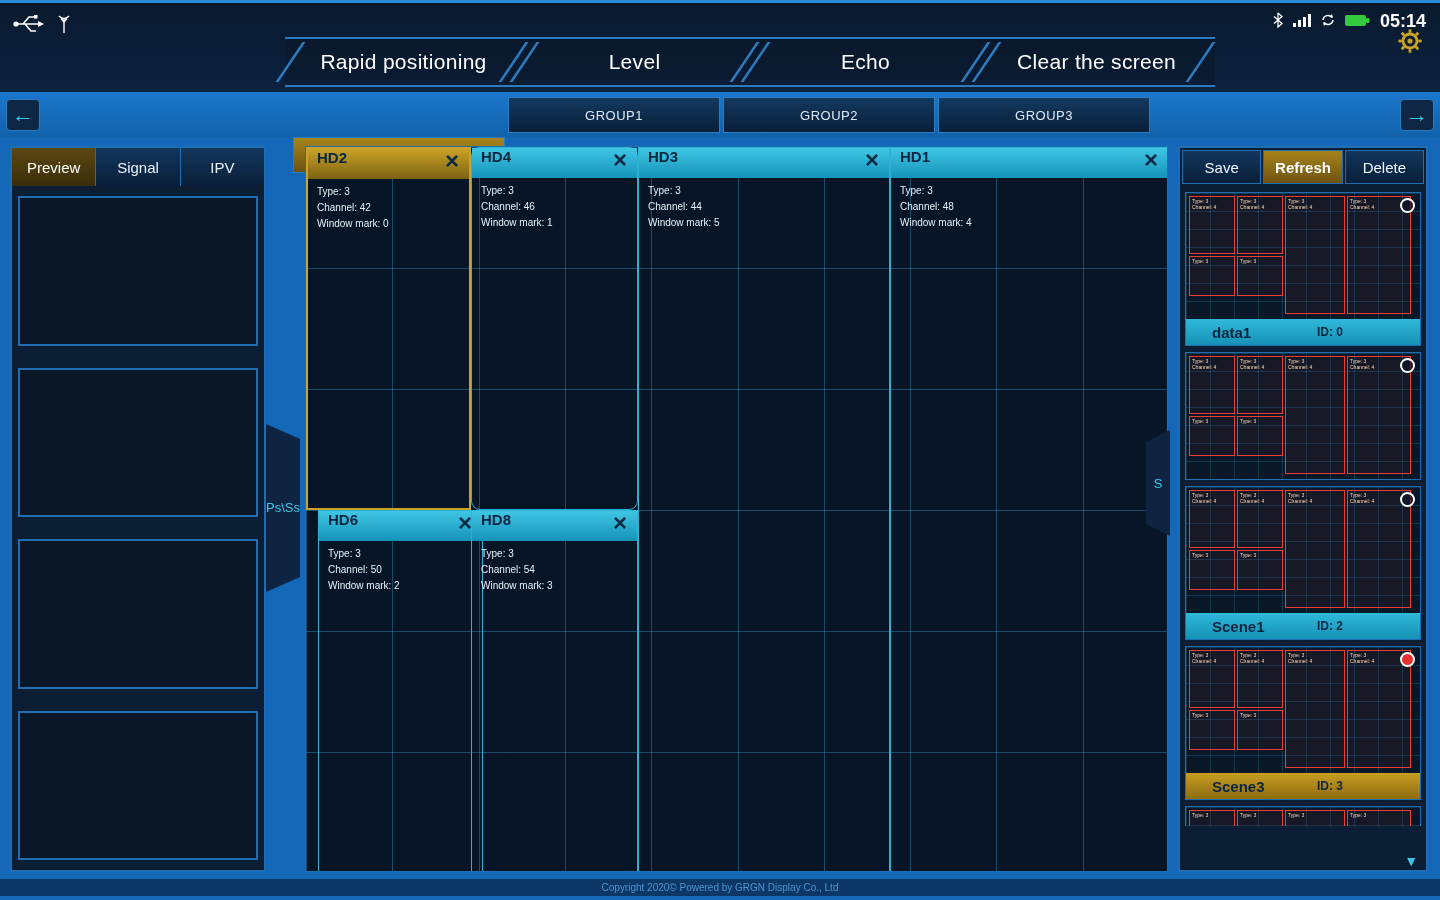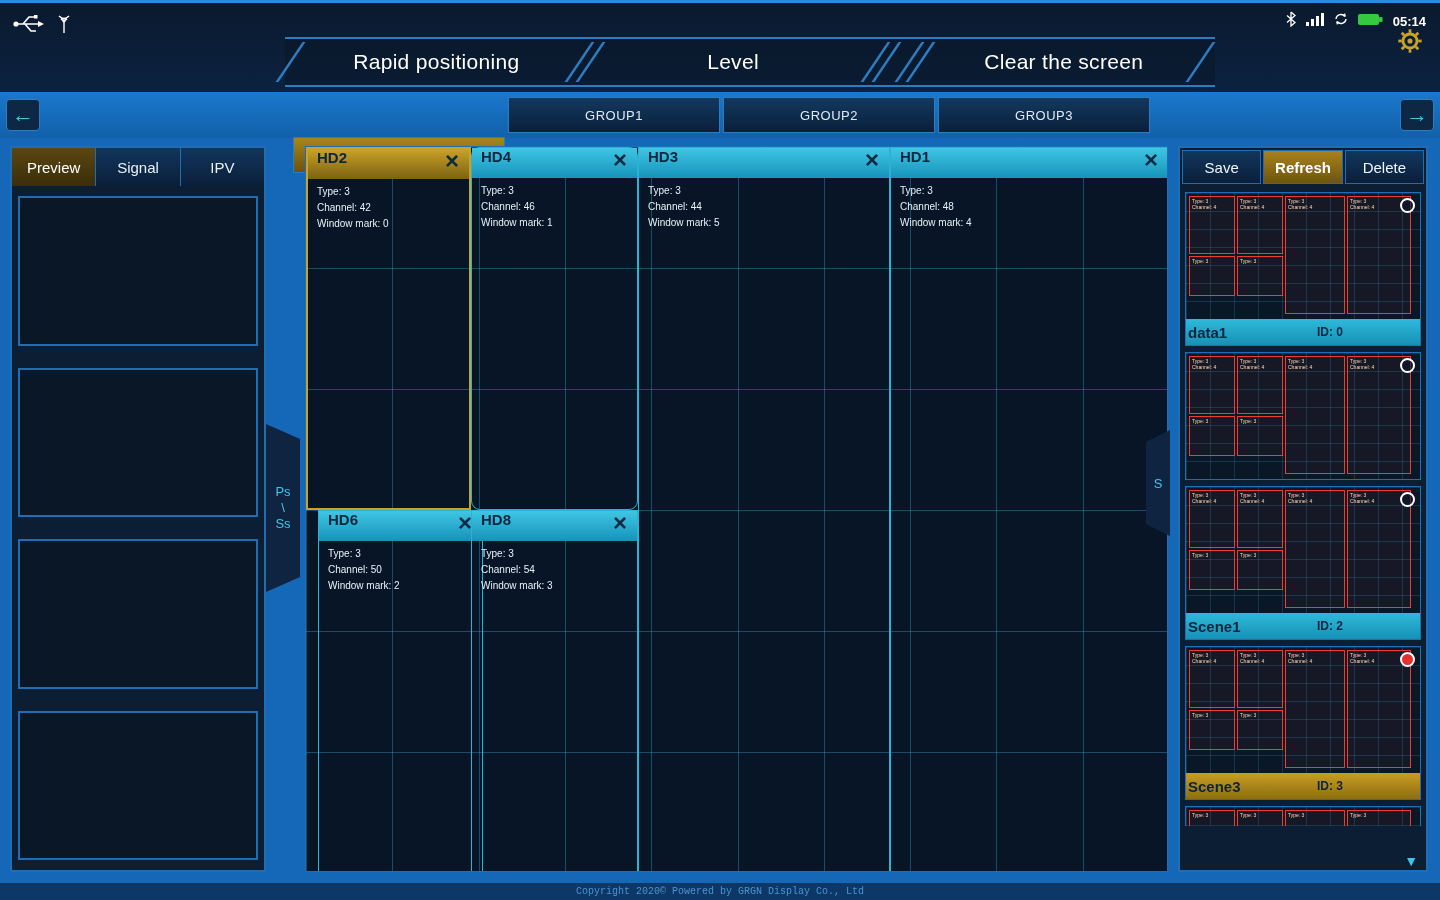--- a/index.html
+++ b/index.html
@@ -4,21 +4,21 @@
 <style>
   * { margin:0; padding:0; box-sizing:border-box; }
   body { background:#000; font-family:"Liberation Sans", sans-serif; }
   .screen { position:relative; width:1440px; height:900px; background:#1568b8; overflow:hidden; }
 
   
   .top-band { position:absolute; left:0; top:0; width:100%; height:92px;
     background:linear-gradient(#0a1a2e,#0c2240); border-top:3px solid #2e8ad8; }
   .status-left { position:absolute; left:12px; top:8px; display:flex; gap:10px; align-items:center; }
   .status-right { position:absolute; right:14px; top:8px; display:flex; gap:9px; align-items:center; }
-  .time-text { color:#fff; font-size:13px; font-weight:bold; }
+  .time-text { color:#fff; font-size:18px; font-weight:bold; }
   .gear-wrap { position:absolute; right:16px; top:24px; }
 
   .nav-band { position:absolute; left:285px; top:34px; width:930px; height:50px;
     display:flex; align-items:stretch; background:rgba(8,20,36,0.45);
     border-top:2px solid #2e7cc0; border-bottom:2px solid #2e7cc0; }
   .nav-item { flex:1; display:flex; align-items:center; justify-content:center;
     color:#fff; font-size:21px; letter-spacing:0.3px; cursor:pointer; }
   .nav-sep { width:14px; margin:3px 10px; transform:skewX(-34deg);
     border-left:3px solid #2e7cc0; border-right:3px solid #2e7cc0; }
   .nav-cap { width:12px; margin:3px 4px; transform:skewX(-34deg); border-left:3px solid #2e7cc0; }
@@ -42,21 +42,21 @@
   .lp-tabs { display:flex; height:38px; }
   .lp-tab { flex:1; display:flex; align-items:center; justify-content:center;
     background:linear-gradient(#12365c,#0a1f3a); border-right:1px solid #1f6db2;
     color:#e8f1fa; font-size:15px; cursor:pointer; }
   .lp-tab.sel { background:linear-gradient(#5c4711,#3a2d0a); color:#fff; }
   .lp-slots { display:flex; flex-direction:column; gap:22px; padding:10px 6px; height:calc(100% - 38px); }
   .lp-slot { flex:1; border:2px solid #1f6db2; background:#0a1726; }
 
   .handle-left { position:absolute; left:266px; top:424px; width:34px; height:168px;
     background:#0e2440; clip-path:polygon(0 0,100% 9%,100% 91%,0 100%);
-    display:flex; flex-direction:column; align-items:center; justify-content:center;
+    display:flex; flex-direction:row; align-items:center; justify-content:center;
     color:#3ec6ea; font-size:13px; line-height:16px; cursor:pointer; z-index:6; }
   .handle-right { position:absolute; left:1146px; top:430px; width:24px; height:106px;
     background:#0e2440; clip-path:polygon(100% 0,0 11%,0 89%,100% 100%);
     display:flex; align-items:center; justify-content:center;
     color:#3ec6ea; font-size:13px; cursor:pointer; z-index:6; }
 
   
   .canvas { position:absolute; left:305px; top:146px; width:863px; height:726px;
     background-color:#081526; border:1px solid #1f6db2; overflow:hidden;
     background-image:
@@ -95,30 +95,30 @@
   .m3 { left:99px; top:3px;  width:60px; height:118px; }
   .m4 { left:161px;top:3px;  width:64px; height:118px; }
   .m5 { left:3px;  top:63px; width:46px; height:40px; }
   .m6 { left:51px; top:63px; width:46px; height:40px; }
   .radio { position:absolute; top:5px; right:5px; width:15px; height:15px;
     border:2px solid #fff; border-radius:50%; background:rgba(10,23,38,0.65);
     z-index:3; cursor:pointer; }
   .radio.sel { background:#e8312f; }
   .namebar { height:26px; background:linear-gradient(#2fb9da,#1691b6); display:flex;
     align-items:center; color:#0a2540; font-weight:bold; font-size:15px;
-    position:relative; padding-left:2px; }
+    position:relative; padding-left:26px; }
   .namebar .idl { position:absolute; left:56%; font-size:12px; }
   .namebar.sel { background:linear-gradient(#c79e22,#8f6c12); }
   .card.partial { height:20px; overflow:hidden; margin-bottom:0; border-bottom:none; }
   .scroll-dn { position:absolute; right:8px; bottom:1px; color:#3ec6ea; font-size:14px;
     z-index:5; cursor:pointer; }
 
   
   .footer { position:absolute; left:0; bottom:0; width:100%; height:26px;
-    display:flex; align-items:flex-end; justify-content:center;font-family:Liberation Mono, monospace; }
+    display:flex; align-items:center; justify-content:center; }
   .footer .band { width:100%; height:17px; background:#0c3766; display:flex;
     align-items:center; justify-content:center; color:#4f94cf; font-size:10px; }
 </style>
 </head>
 <body>
 
 <div class="screen">
 
   <div class="top-band">
     <div class="status-left">
@@ -181,20 +181,21 @@
         <circle cx="12" cy="12" r="2.2" fill="#c9a227"></circle>
       </svg>
     </div>
 
     <div class="nav-band">
       <div class="nav-cap"></div>
       <div class="nav-item">Rapid positioning</div>
       <div class="nav-sep"></div>
       <div class="nav-item">Level</div>
       <div class="nav-sep"></div>
+      <div class="nav-item">Echo</div>
       <div class="nav-sep"></div>
       <div class="nav-item">Clear the screen</div>
       <div class="nav-cap"></div>
     </div>
   </div>
 
   <div class="group-strip">
     <div class="strip-arrow" style="left:6px;">
       <span>←</span>
     </div>

